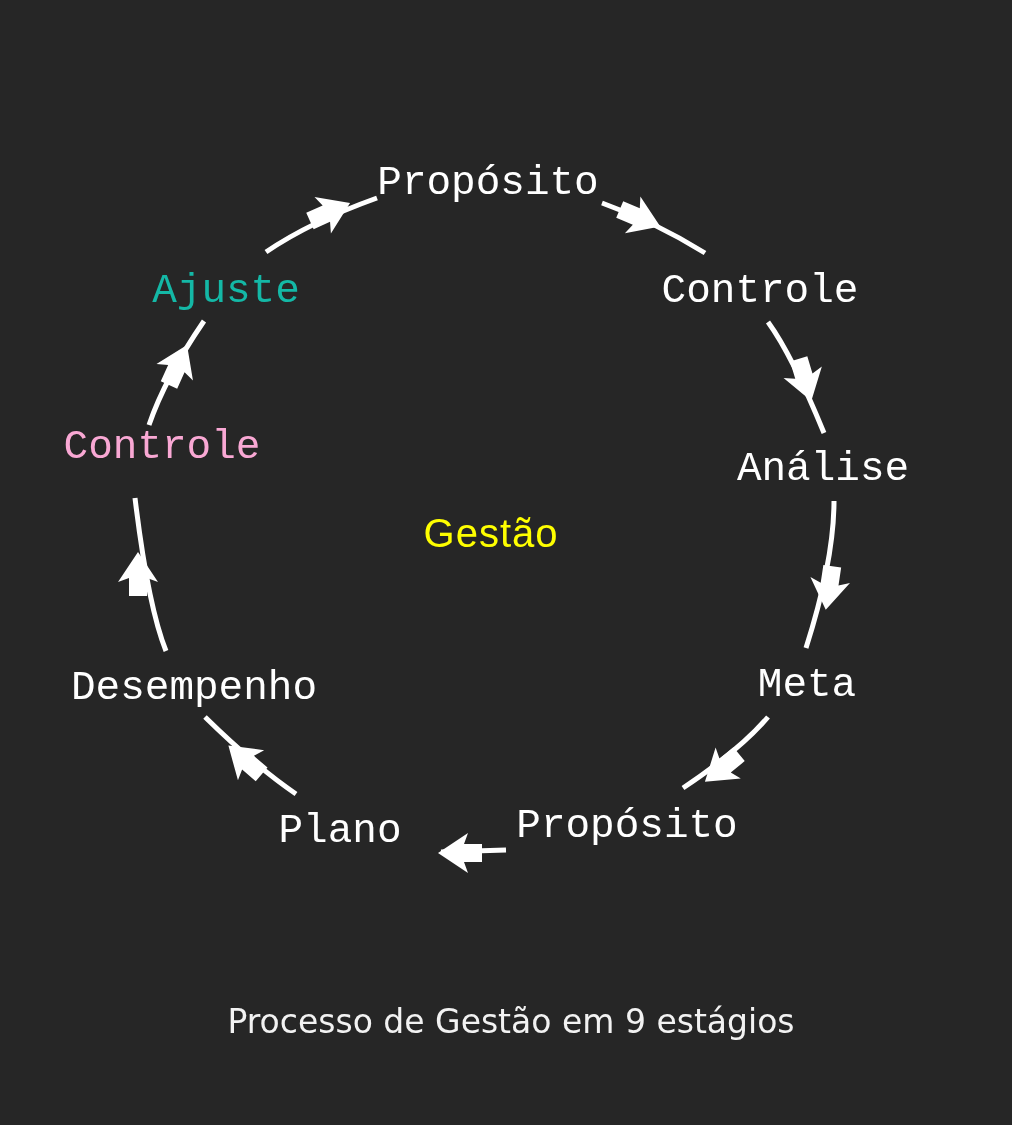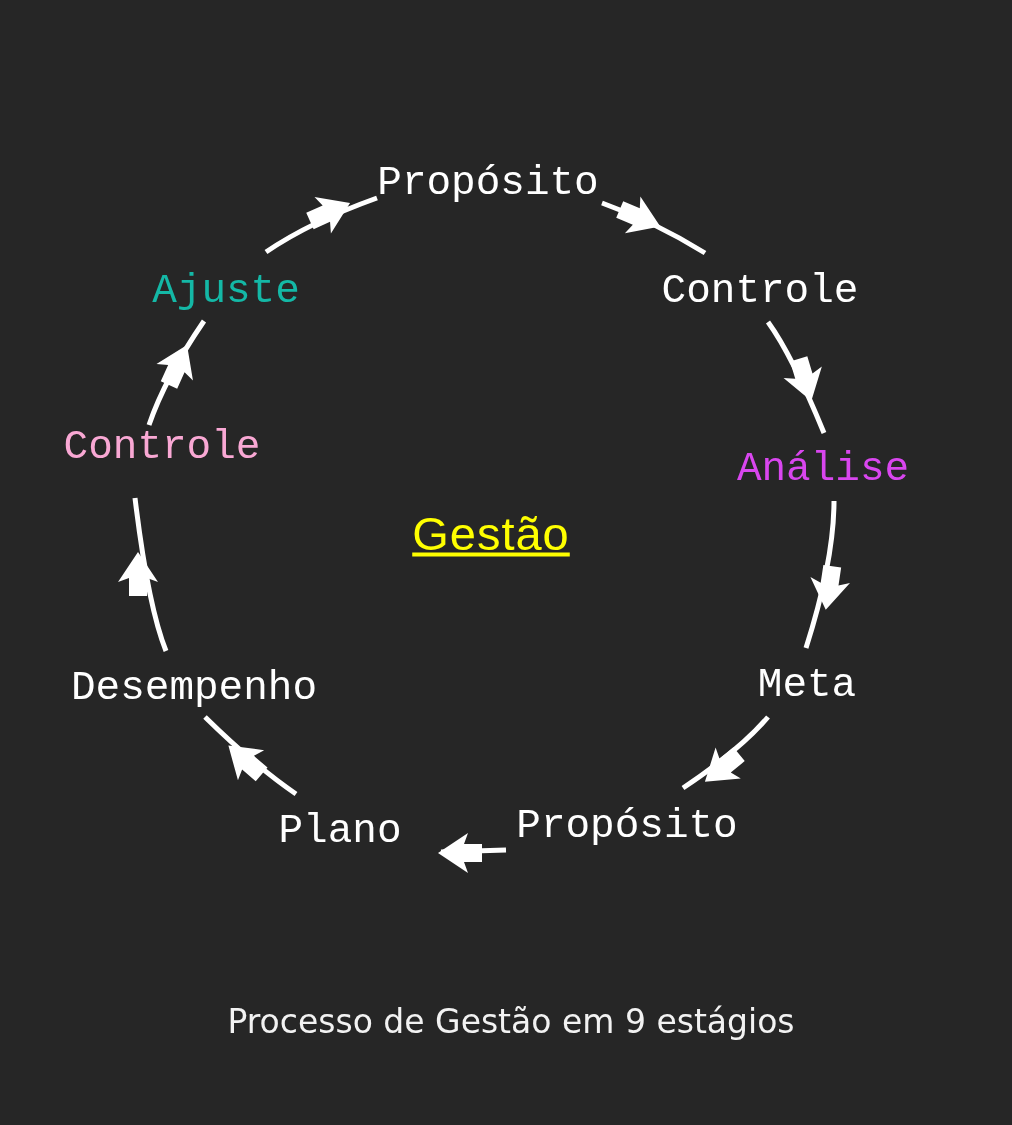--- a/index.html
+++ b/index.html
@@ -18,25 +18,24 @@
     font-size: 41px;
     line-height: 1;
     white-space: nowrap;
     transform: translate(-50%, -50%);
   }
   .center-title {
     position: absolute;
     left: 491px; top: 533px;
     transform: translate(-50%, -50%);
     font-family: "Liberation Sans", sans-serif;
-    font-size: 47px;
+    font-size: 40px;
     letter-spacing: 1px;
     line-height: 1;
     white-space: nowrap;
-    text-decoration: underline;
   }
   .caption {
     position: absolute;
     left: 511px; top: 1021px;
     transform: translate(-50%, -50%);
     color: #f2f2f2;
     font-family: "DejaVu Sans", sans-serif;
     font-size: 33px;
     line-height: 1;
     white-space: nowrap;
@@ -64,21 +63,21 @@
       <path d="M149,425 Q165,378 204,321" fill="none" stroke="#ffffff" stroke-width="5"></path>
       <path d="M22,0 L-8,-20 L-4,-9 L-22,-9 L-22,9 L-4,9 L-8,20 Z" fill="#ffffff" transform="translate(178,365) rotate(-65.77225468204583)"></path>
       <path d="M266,252 Q310,222 377,198" fill="none" stroke="#ffffff" stroke-width="5"></path>
       <path d="M22,0 L-8,-20 L-4,-9 L-22,-9 L-22,9 L-4,9 L-8,20 Z" fill="#ffffff" transform="translate(330,212) rotate(-24.22774531795417)"></path>
     </g>
 </svg>
 
 <div id="labels">
   <div class="stage-label" style="left: 488px; top: 183px; color: rgb(255, 255, 255);">Propósito</div>
   <div class="stage-label" style="left: 760px; top: 291px; color: rgb(255, 255, 255);">Controle</div>
-  <div class="stage-label" style="left: 823px; top: 469px; color: #d946ef;">Análise</div>
+  <div class="stage-label" style="left: 823px; top: 469px; color: #ffffff;">Análise</div>
   <div class="stage-label" style="left: 807px; top: 685px; color: rgb(255, 255, 255); text-align: center;">Meta</div>
   <div class="stage-label" style="left: 627px; top: 826px; color: rgb(255, 255, 255);">Propósito</div>
   <div class="stage-label" style="left: 340px; top: 831px; color: rgb(255, 255, 255);">Plano</div>
   <div class="stage-label" style="left: 194px; top: 688px; color: rgb(255, 255, 255);">Desempenho</div>
   <div class="stage-label" style="left: 162px; top: 447px; color: #f9a8d4;">Controle</div>
   <div class="stage-label" style="left: 226px; top: 291px; color: #14b8a6;">Ajuste</div>
 </div>
 
 <div class="center-title" style="color: rgb(255, 255, 0);">Gestão</div>
 <div class="caption">Processo de Gestão em 9 estágios</div>

